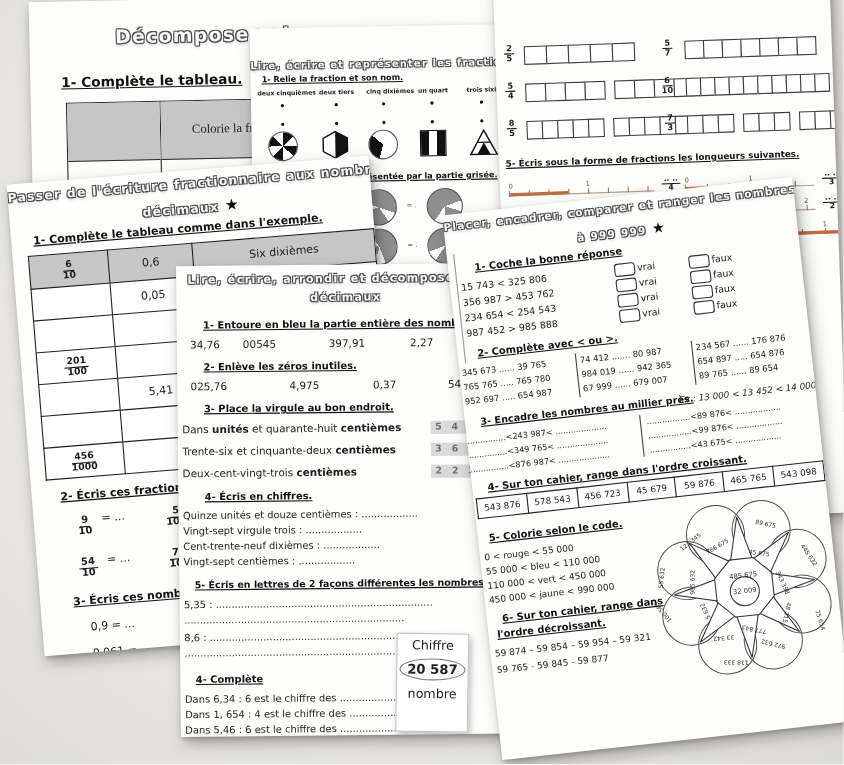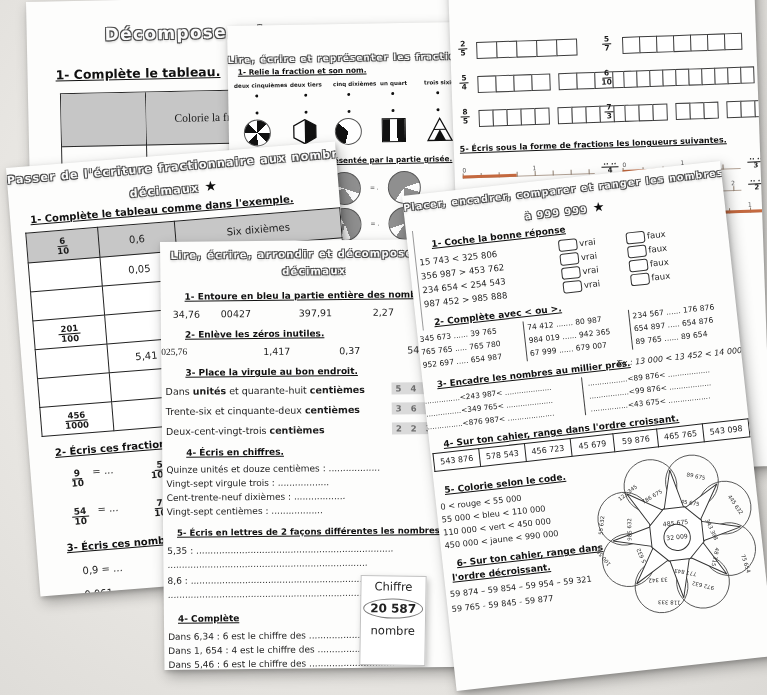--- a/index.html
+++ b/index.html
@@ -341,27 +341,27 @@
     <div class="ab" style="left:140px;top:402px;font-size:10px;">12</div>
     <div class="ab" style="left:44px;top:426px;font-size:10px;">0,061 = ...</div>
     <div class="ab" style="left:140px;top:426px;font-size:10px;">9</div>
   </div>
 
   <div class="pg" style="left:160px;top:242px;width:308px;height:428px;transform:rotate(-0.6deg);">
     <div class="ab bub" style="left:0;top:8px;width:100%;text-align:center;font-size:10px;">Lire, écrire, arrondir et décomposer les n</div>
     <div class="ab bub" style="left:0;top:25px;width:100%;text-align:center;font-size:10px;">décimaux</div>
     <div class="ab h" style="left:24px;top:50px;font-size:9px;">1-  Entoure en bleu la partie entière des nombres.</div>
     <div class="ab" style="left:12px;top:67px;font-size:9.5px;">34,76</div>
-    <div class="ab" style="left:60px;top:67px;font-size:9.5px;">00427</div>
+    <div class="ab" style="left:60px;top:67px;font-size:9.5px;">00545</div>
     <div class="ab" style="left:138px;top:67px;font-size:9.5px;">397,91</div>
     <div class="ab" style="left:212px;top:67px;font-size:9.5px;">2,27</div>
     <div class="ab" style="left:292px;top:67px;font-size:9.5px;">123</div>
     <div class="ab h" style="left:24px;top:88px;font-size:9px;">2-  Enlève les zéros inutiles.</div>
-    <div class="ab" style="left:0;top:105px;font-size:9.5px;font-family:Liberation Serif, serif;">025,76</div>
-    <div class="ab" style="left:102px;top:105px;font-size:9.5px;">1,417</div>
+    <div class="ab" style="left:12px;top:105px;font-size:9.5px;">025,76</div>
+    <div class="ab" style="left:102px;top:105px;font-size:9.5px;">4,975</div>
     <div class="ab" style="left:178px;top:105px;font-size:9.5px;">0,37</div>
     <div class="ab" style="left:246px;top:105px;font-size:9.5px;">540,90</div>
     <div class="ab h" style="left:24px;top:126px;font-size:9px;">3-  Place la virgule au bon endroit.</div>
     <div class="ab" style="left:4px;top:144px;font-size:9.5px;">
       <span>Dans </span><b>unités</b><span> et quarante-huit </span><b>centièmes</b>
     </div>
     <span class="ansbox" style="left:230px;top:143px;">5 4 8</span>
     <div class="ab" style="left:4px;top:164px;font-size:9.5px;">
       <span>Trente-six et cinquante-deux </span><b>centièmes</b>
     </div>

